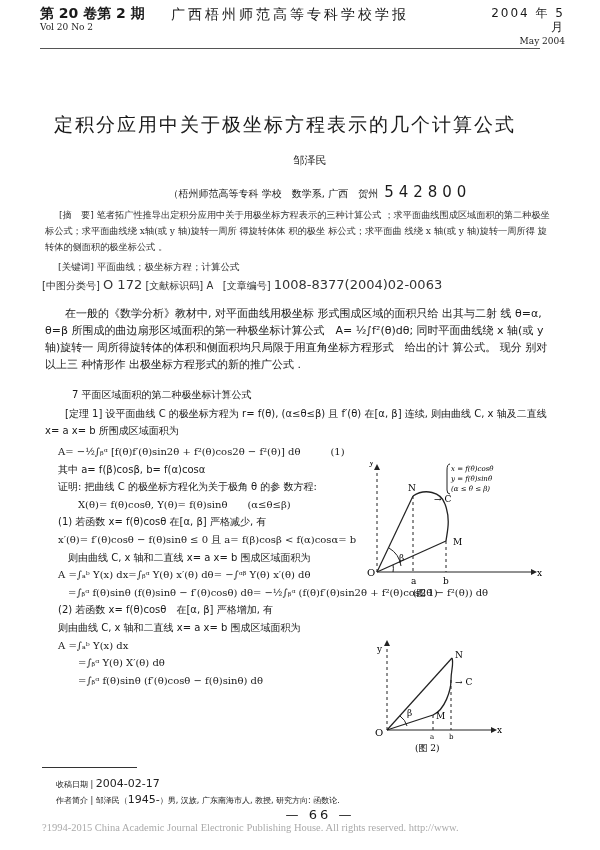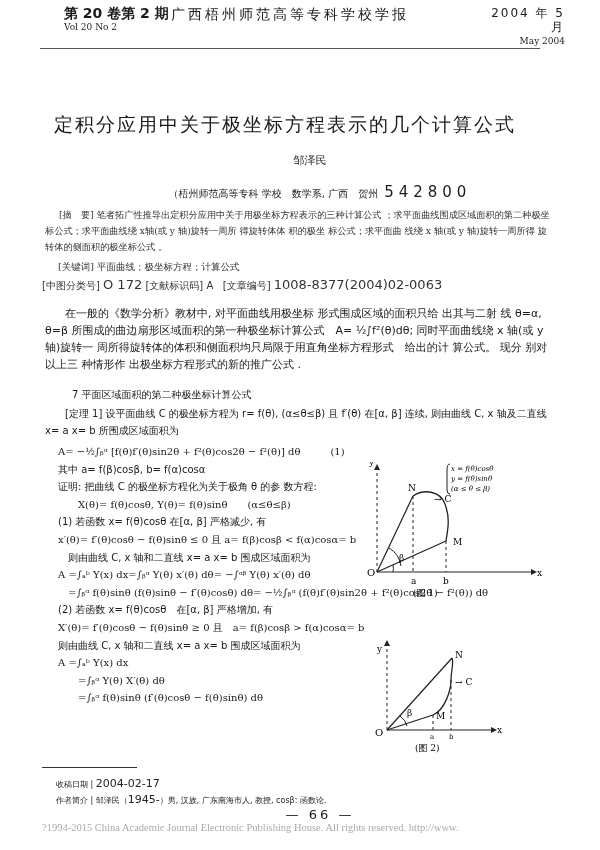--- a/index.html
+++ b/index.html
@@ -1,19 +1,19 @@
 <!DOCTYPE html>
 <html><head>
 <meta charset="utf-8">
 <style>
   html, body { margin:0; padding:0; background:#ffffff; }
   body { width:600px; height:850px; position:relative; overflow:hidden;
          font-family:"DejaVu Serif", serif; color:#1a1a1a; }
   .abs { position:absolute; }
-  .hdr-left { left:40px; top:6px; font-size:12px; line-height:14px;margin-left:24px; }
+  .hdr-left { left:40px; top:6px; font-size:12px; line-height:14px; }
   .hdr-left .big { font-family:"DejaVu Sans", sans-serif; font-size:14px; font-weight:bold; }
   .hdr-left .sub { font-size:9px; }
   .hdr-center { left:150px; top:6px; width:280px; text-align:center; }
   .hdr-center .cn { font-size:14px; letter-spacing:3px; }
   .hdr-center .en { font-size:8px; letter-spacing:0.3px; }
   .hdr-right { left:485px; top:6px; width:80px; text-align:right; font-size:12px; line-height:14px; }
   .hdr-right .big { font-family:"DejaVu Sans", sans-serif; font-size:12px; letter-spacing:2px; }
   .hdr-right .sub { font-size:9px; }
   .hdr-rule { left:40px; top:48px; width:500px; height:1px; background:#555; }
   .title { left:40px; top:112px; width:520px; text-align:left; font-size:19px; letter-spacing:2px; padding-left:14px; }
@@ -90,21 +90,20 @@
   <div>A= −½∫ᵦᵅ [f(θ)f′(θ)sin2θ + f²(θ)cos2θ − f²(θ)] dθ　　　(1)</div>
   <div class="cnl">其中 a= f(β)cosβ,  b= f(α)cosα</div>
   <div class="cnl">证明: 把曲线 C 的极坐标方程化为关于极角 θ 的参 数方程:</div>
   <div class="in1">X(θ)= f(θ)cosθ, Y(θ)= f(θ)sinθ　　(α≤θ≤β)</div>
   <div class="cnl">(1) 若函数 x= f(θ)cosθ 在[α, β] 严格减少, 有</div>
   <div>x′(θ)= f′(θ)cosθ − f(θ)sinθ ≤ 0 且 a= f(β)cosβ &lt; f(α)cosα= b</div>
   <div class="cnl in2">则由曲线 C, x 轴和二直线 x= a x= b 围成区域面积为</div>
   <div>A =∫ₐᵇ Y(x) dx=∫ᵦᵅ Y(θ) x′(θ) dθ= −∫ᵅᵝ Y(θ) x′(θ) dθ</div>
   <div class="in2">=∫ᵦᵅ f(θ)sinθ (f(θ)sinθ − f′(θ)cosθ) dθ= −½∫ᵦᵅ (f(θ)f′(θ)sin2θ + f²(θ)cos2θ − f²(θ)) dθ</div>
   <div class="cnl">(2) 若函数 x= f(θ)cosθ　在[α, β] 严格增加, 有</div>
-  <div>X′(θ)= f′(θ)cosθ − f(θ)sinθ ≥ 0 且　a= f(β)cosβ &gt; f(α)cosα= b</div>
   <div class="cnl">则由曲线 C, x 轴和二直线 x= a x= b 围成区域面积为</div>
   <div>A =∫ₐᵇ Y(x) dx</div>
   <div class="in1">=∫ᵦᵅ Y(θ) X′(θ) dθ</div>
   <div class="in1">=∫ᵦᵅ f(θ)sinθ (f′(θ)cosθ − f(θ)sinθ) dθ</div>
 </div>
 
 <svg class="abs fig fig1" width="180" height="140" viewBox="0 0 180 140" font-family="DejaVu Serif, serif" font-size="9">
   <line x1="14" y1="110" x2="168" y2="110" stroke="#222" stroke-width="1"></line>
   <polygon points="168,107 174,110 168,113" fill="#222"></polygon>
   <line x1="14" y1="110" x2="14" y2="4" stroke="#222" stroke-width="1" stroke-dasharray="3,3"></line>
@@ -158,17 +157,17 @@
 </svg>
 
 <div class="abs foot-rule"></div>
 <div class="abs foot">
   <div>
     <span>收稿日期</span> |
     <span class="n">2004-02-17</span>
   </div>
   <div>
     <span>作者简介</span> |
-    <span>邹泽民（</span><span class="n">1945-</span><span>）男, 汉族, 广东南海市人, 教授, cosβ: 函数论.</span>
+    <span>邹泽民（</span><span class="n">1945-</span><span>）男, 汉族, 广东南海市人, 教授, 研究方向: 函数论.</span>
   </div>
 </div>
 <div class="abs pageno">— 66 —</div>
 <div class="abs copy">?1994-2015 China Academic Journal Electronic Publishing House. All rights reserved.    http://www.</div>
 
 </body></html>

